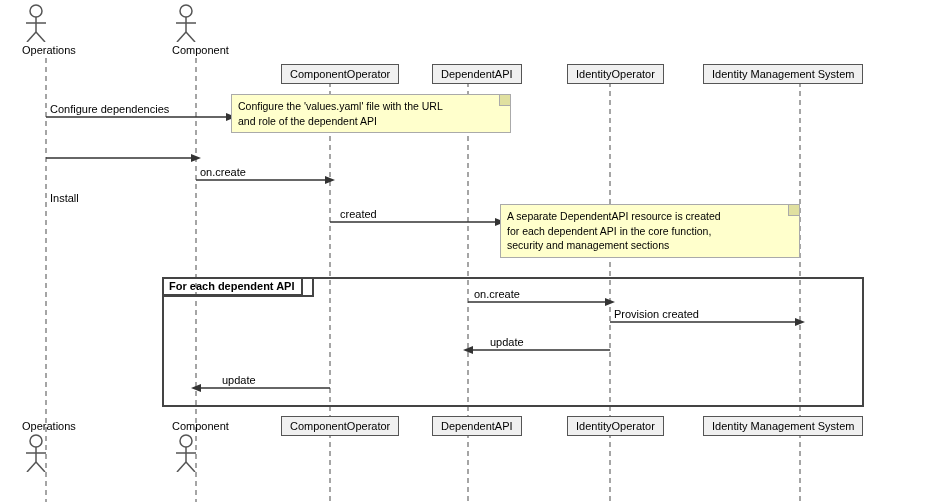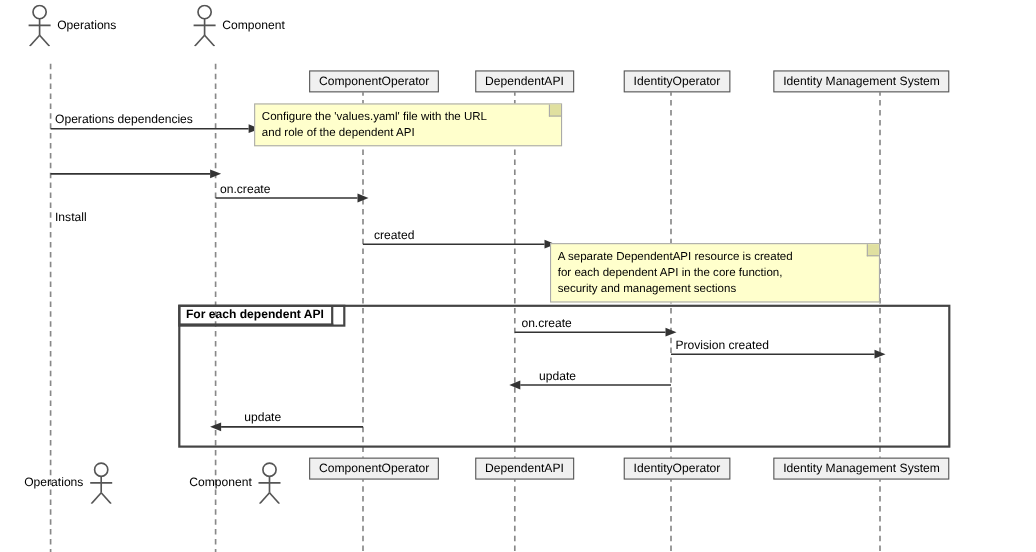--- a/index.html
+++ b/index.html
@@ -14,22 +14,22 @@
     }
     .diagram-container {
       position: relative;
       width: 942px;
       height: 502px;
     }
     
     .actor-top, .actor-bottom {
       position: absolute;
       display: flex;
-      flex-direction: row;
-      align-items: center;
+      flex-direction: column;
+      align-items: flex-start;
       gap: 2px;
     }
     .actor-label {
       font-size: 11px;
       text-align: center;
       white-space: nowrap;
     }
     
     .lifeline-box {
       position: absolute;
@@ -163,27 +163,27 @@
 
   <div class="lifeline-box" style="position:absolute;left:703px;top:64px;">
     <span>Identity Management System</span>
   </div>
 
   <div class="note" style="position:absolute;left:231px;top:94px;width:280px;">
     <span style="white-space:pre-line;">Configure the 'values.yaml' file with the URL
 and role of the dependent API</span>
   </div>
 
-  <div class="note" style="position:absolute;left:500px;top:204px;width:300px;margin-top:17px;">
+  <div class="note" style="position:absolute;left:500px;top:204px;width:300px;">
     <span style="white-space:pre-line;">A separate DependentAPI resource is created
 for each dependent API in the core function,
 security and management sections</span>
   </div>
 
-  <span class="arrow-label" style="position:absolute;left:50px;top:103px;">Operations dependencies</span>
+  <span class="arrow-label" style="position:absolute;left:50px;top:103px;">Configure dependencies</span>
   <span class="arrow-label" style="position:absolute;left:50px;top:144px;margin-top:48px;">Install</span>
   <span class="arrow-label" style="position:absolute;left:200px;top:166px;">on.create</span>
   <span class="arrow-label" style="position:absolute;left:340px;top:208px;">created</span>
 
   <span class="fragment-label" style="position:absolute;left:163px;top:278px;font-weight:bold;font-size:11px;padding:2px 6px;z-index:10;">For each dependent API</span>
 
   <span class="arrow-label" style="position:absolute;left:474px;top:288px;">on.create</span>
   <span class="arrow-label" style="position:absolute;left:614px;top:308px;">Provision created</span>
   <span class="arrow-label" style="position:absolute;left:490px;top:336px;">update</span>
   <span class="arrow-label" style="position:absolute;left:222px;top:374px;">update</span>

